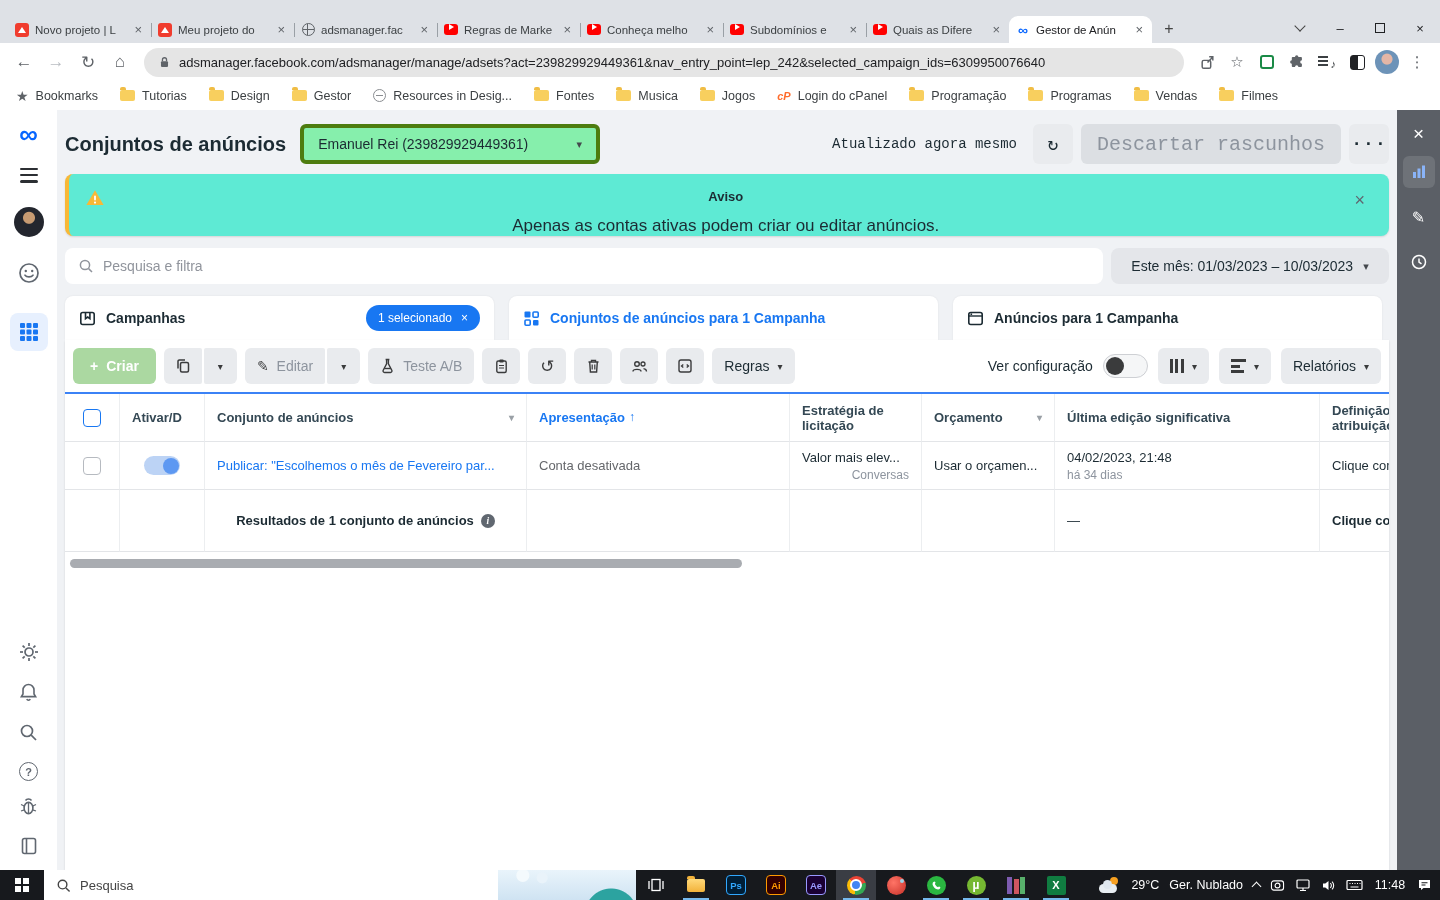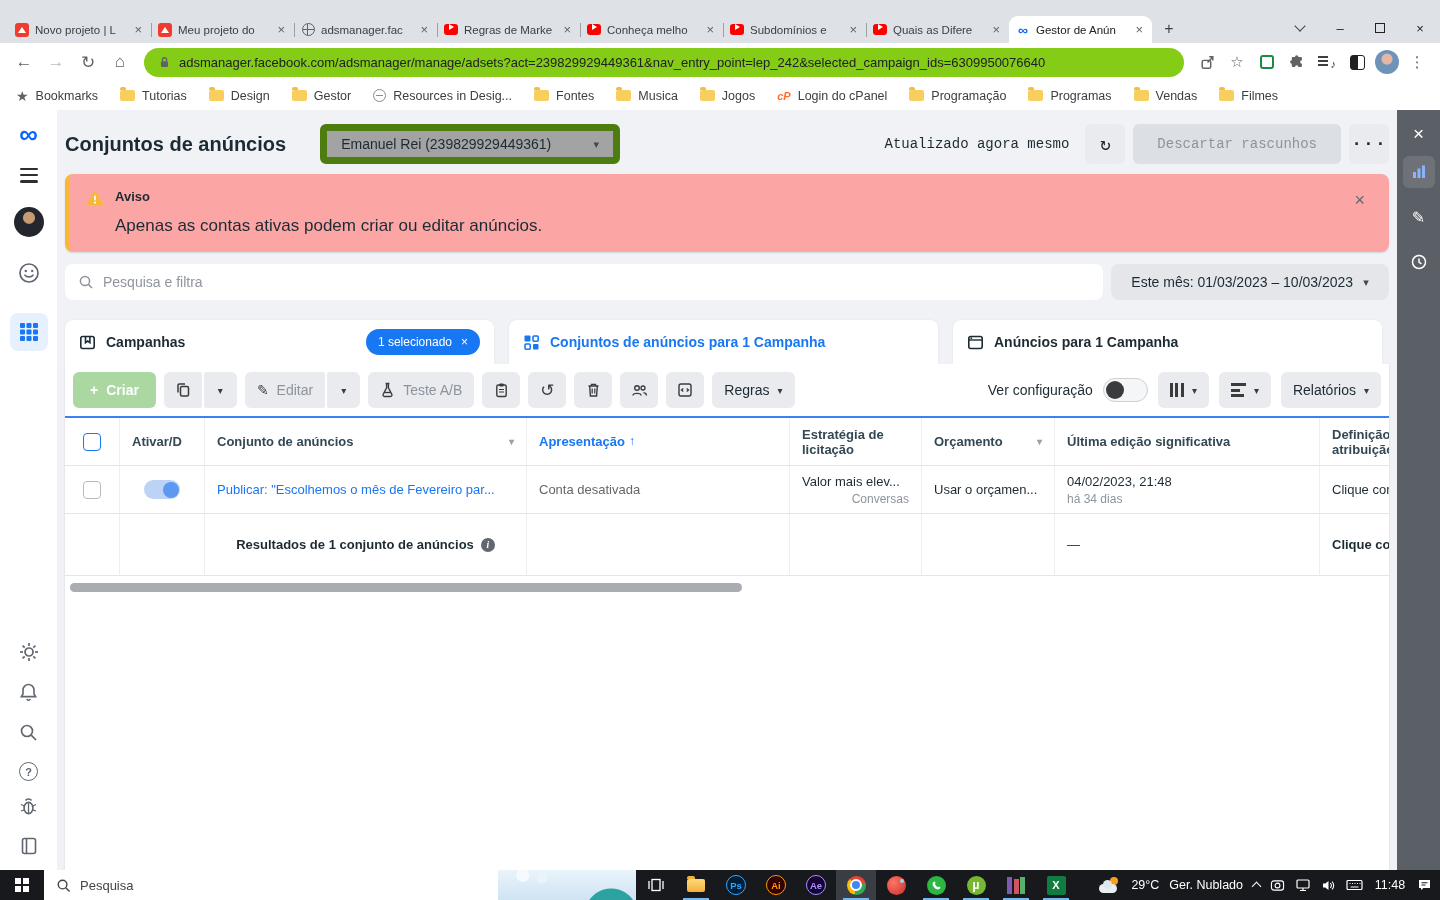--- a/index.html
+++ b/index.html
@@ -26,21 +26,21 @@
   .newtab { width:26px; height:26px; display:flex; align-items:center; justify-content:center; font-size:16px; color:#444; margin:0 0 1px 4px; }
   .tabbar-spacer { flex:1; }
   .win-ctl { width:40px; height:30px; display:flex; align-items:center; justify-content:center; color:#202124; font-size:13px; }
   .chev-down { width:8px; height:8px; border-right:1.5px solid #444; border-bottom:1.5px solid #444; transform:rotate(45deg); margin-top:-4px; }
   .max-box { width:10px; height:10px; border:1.2px solid #202124; }
 
   
   .chromebar { height:38px; background:#fff; display:flex; align-items:center; padding:0 10px; gap:4px; flex:none; }
   .nav-btn { width:28px; height:28px; display:flex; align-items:center; justify-content:center; font-size:17px; color:#5f6368; border-radius:50%; }
   .nav-btn.dim { color:#b8bcc1; }
-  .omnibox { flex:1; height:29px; background:#84cc16; border-radius:15px; display:flex; align-items:center; gap:8px; padding:0 14px; margin:0 6px; }
+  .omnibox { flex:1; height:29px; background:#e5e5e5; border-radius:15px; display:flex; align-items:center; gap:8px; padding:0 14px; margin:0 6px; }
   .url-text { font-size:13px; color:#202124; white-space:nowrap; overflow:hidden; }
   .act-ic { width:26px; height:26px; display:flex; align-items:center; justify-content:center; color:#5f6368; font-size:15px; }
   .ext-capture { width:14px; height:14px; border:2.4px solid #1a8a46; border-radius:3px; background:#fff; }
   .ext-dark { width:15px; height:15px; border-radius:3px; border:1px solid #202124; background:linear-gradient(90deg,#202124 50%,#fff 50%); }
   .ext-music { position:relative; width:18px; height:16px; }
   .ext-music b { position:absolute; left:0; top:2px; width:10px; height:2px; background:#3c4043; box-shadow:0 4px 0 #3c4043, 0 8px 0 #3c4043; }
   .ext-music s { position:absolute; right:0; bottom:0; font-size:11px; color:#3c4043; text-decoration:none; }
   .avatar-sm { width:24px; height:24px; border-radius:50%; background:radial-gradient(circle at 50% 38%, #e4b6a6 5px, #6d93b8 6px); }
 
   
@@ -63,38 +63,38 @@
   .rail-tile { width:38px; height:38px; border-radius:8px; display:flex; align-items:center; justify-content:center; }
   .rail-tile.active { background:#e7f0fe; }
   .rail-bottom { margin-top:auto; display:flex; flex-direction:column; align-items:center; gap:15px; }
   .q-circle { width:19px; height:19px; border:1.6px solid #606770; border-radius:50%; display:flex; align-items:center; justify-content:center; font-size:11px; color:#606770; font-weight:700; }
 
   .main { flex:1; min-width:0; display:flex; flex-direction:column; padding:0 8px; }
 
   
   .page-header { display:flex; align-items:center; gap:14px; margin:14px 0 10px; height:40px; flex:none; }
   .page-title { font-size:20px; font-weight:700; }
-  .account-select { width:300px; height:40px; background:#a3a3a3; border:7px solid #4d7c0f; border-radius:6px; display:flex; align-items:center; padding:0 14px; font-size:14px;margin-left:20px; }
+  .account-select { width:300px; height:40px; background:#86efac; border:4px solid #4d7c0f; border-radius:6px; display:flex; align-items:center; padding:0 14px; font-size:14px; }
   .account-select .caret { margin-left:auto; color:#44484d; font-size:11px; }
   .header-right { margin-left:auto; display:flex; align-items:center; gap:8px;font-family:Liberation Mono, monospace; }
   .updated { font-size:14px; margin-right:8px; }
-  .chip { height:40px; border-radius:6px; background:#e9ebee; display:flex; align-items:center; justify-content:center; padding:0 24px; font-size:14px; color:#1c2b33; }
+  .chip { height:40px; border-radius:6px; background:#e9ebee; display:flex; align-items:center; justify-content:center; padding:0 16px; font-size:20px; color:#1c2b33; }
   .chip.square { width:40px; padding:0; font-size:18px; }
   .chip.disabled { background:#dcdfe3; color:#8d949e; }
   .chip.bold-dots { font-weight:700; letter-spacing:1px; }
 
   
-  .warning { background:#fca5a5; border-left:4px solid #f8b836; border-radius:8px; box-shadow:0 1px 2px rgba(0,0,0,.12); padding:14px 16px 16px 16px; display:flex; gap:10px; align-items:flex-start; flex:none; }
+  .warning { background:#5eead4; border-left:4px solid #f8b836; border-radius:8px; box-shadow:0 1px 2px rgba(0,0,0,.12); padding:14px 16px 0 16px; display:flex; gap:10px; align-items:flex-start; flex:none;text-align:center; }
   .warn-body { flex:1; }
   .warn-title { font-size:13px; font-weight:700; margin:1px 0 12px; }
   .warn-msg { font-size:17px; }
   .warn-close { font-size:18px; color:#606770; padding:2px 8px; }
 
   
-  .filter-row { display:flex; gap:8px; margin-bottom:20px; flex:none; }
+  .filter-row { display:flex; gap:8px; margin-bottom:12px; flex:none; }
   .fb-search { flex:1; height:36px; background:#fff; border-radius:8px; display:flex; align-items:center; gap:9px; padding:0 13px; }
   .fb-search input { flex:1; border:0; outline:0; font-size:14px; font-family:inherit; color:#1c2b33; background:transparent; }
   .fb-search input::placeholder { color:#90949c; }
   .date-chip { width:278px; height:36px; background:#e4e6ea; border-radius:8px; display:flex; align-items:center; justify-content:center; gap:10px; font-size:14px; }
   .date-chip .caret { font-size:11px; color:#44484d; }
 
   
   .view-tabs { display:flex; gap:15px; height:44px; flex:none; }
   .view-tab { width:429px; background:#fff; border-radius:8px 8px 0 0; display:flex; align-items:center; gap:10px; padding:0 14px; font-size:14px; font-weight:700; box-shadow:0 0 2px rgba(0,0,0,.08); }
   .view-tab.active .vt-label { color:#1877f2; }
@@ -166,21 +166,21 @@
   .tb-search { width:592px; height:100%; background:#fff; color:#444; display:flex; align-items:center; gap:9px; padding-left:12px; font-size:13px; position:relative; overflow:hidden; }
   .search-art { margin-left:auto; width:138px; height:100%;
     background:
       radial-gradient(circle at 82% 150%, #2ca3a0 26px, rgba(0,0,0,0) 27px),
       radial-gradient(circle at 18% 18%, #f4fafd 6px, rgba(0,0,0,0) 7px),
       radial-gradient(circle at 32% 26%, #e9f3fa 5px, rgba(0,0,0,0) 6px),
       linear-gradient(180deg,#e9f4fb,#cfe3f2); }
   .tb-app { width:40px; height:100%; display:flex; align-items:center; justify-content:center; position:relative; }
   .tb-app.running::after { content:""; position:absolute; bottom:0; left:7px; right:7px; height:2px; background:#76b9ed; }
   .tb-app.active { background:#3a3d44; }
-  .adobe { width:20px; height:20px; border-radius:10px; font-weight:700; font-size:9.5px; display:flex; align-items:center; justify-content:center;text-align:right; }
+  .adobe { width:20px; height:20px; border-radius:4px; font-weight:700; font-size:9.5px; display:flex; align-items:center; justify-content:center;text-align:right; }
   .ps { background:#001e36; color:#31a8ff; border:1px solid #31a8ff; }
   .ai { background:#330000; color:#ff9a00; border:1px solid #ff9a00; }
   .ae { background:#1a0033; color:#9999ff; border:1px solid #9999ff; }
   .exp-folder { width:18px; height:13px; background:linear-gradient(#ffd97a,#f2b23a); border-radius:2px; position:relative; }
   .exp-folder::before { content:""; position:absolute; top:-3px; left:0; width:8px; height:3px; background:#f2b23a; border-radius:2px 2px 0 0; }
   .chrome-ic { width:19px; height:19px; border-radius:50%; background:conic-gradient(from -45deg,#ea4335 0 33%,#34a853 0 66%,#fbbc05 0 100%); position:relative; }
   .chrome-ic::after { content:""; position:absolute; left:50%; top:50%; transform:translate(-50%,-50%); width:8px; height:8px; background:#4285f4; border:2px solid #fff; border-radius:50%; }
   .red-app { width:19px; height:19px; border-radius:50%; background:radial-gradient(circle at 35% 35%, #ff7466, #c62f27); position:relative; }
   .red-app::after { content:""; position:absolute; right:2px; top:3px; width:4px; height:4px; border-radius:50%; background:#9fd3e6; }
   .wa { width:19px; height:19px; border-radius:50%; background:#2bb741; display:flex; align-items:center; justify-content:center; }

